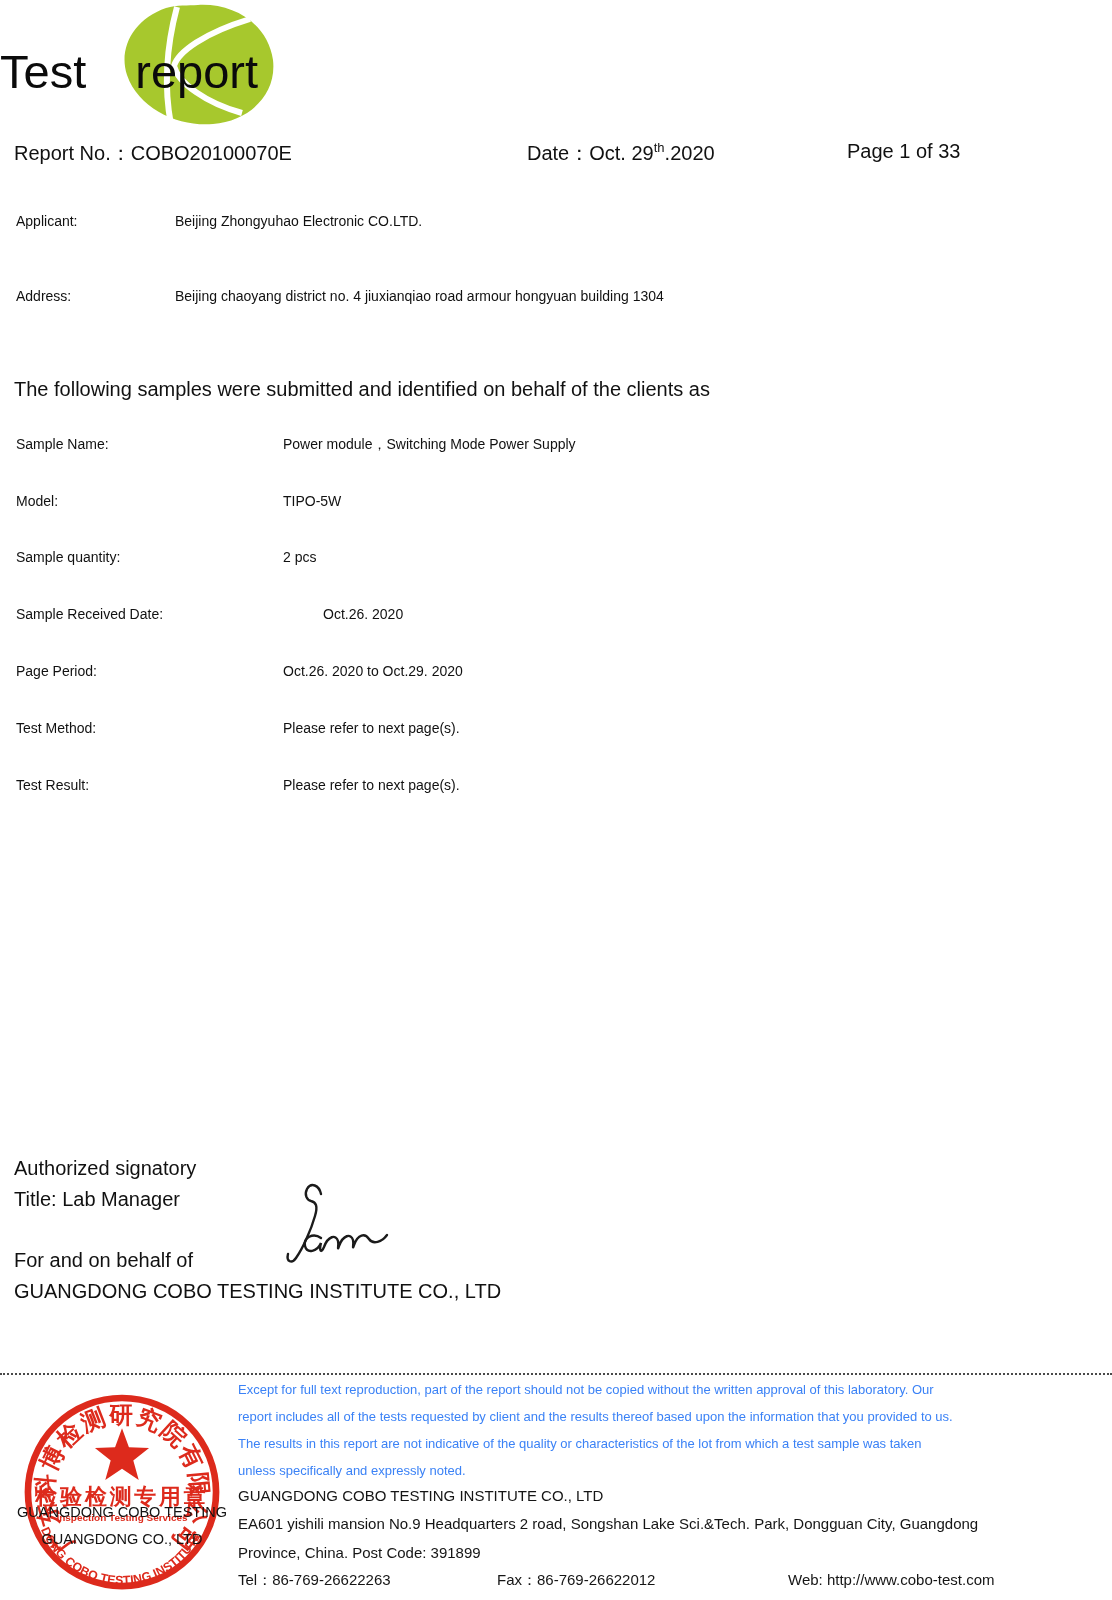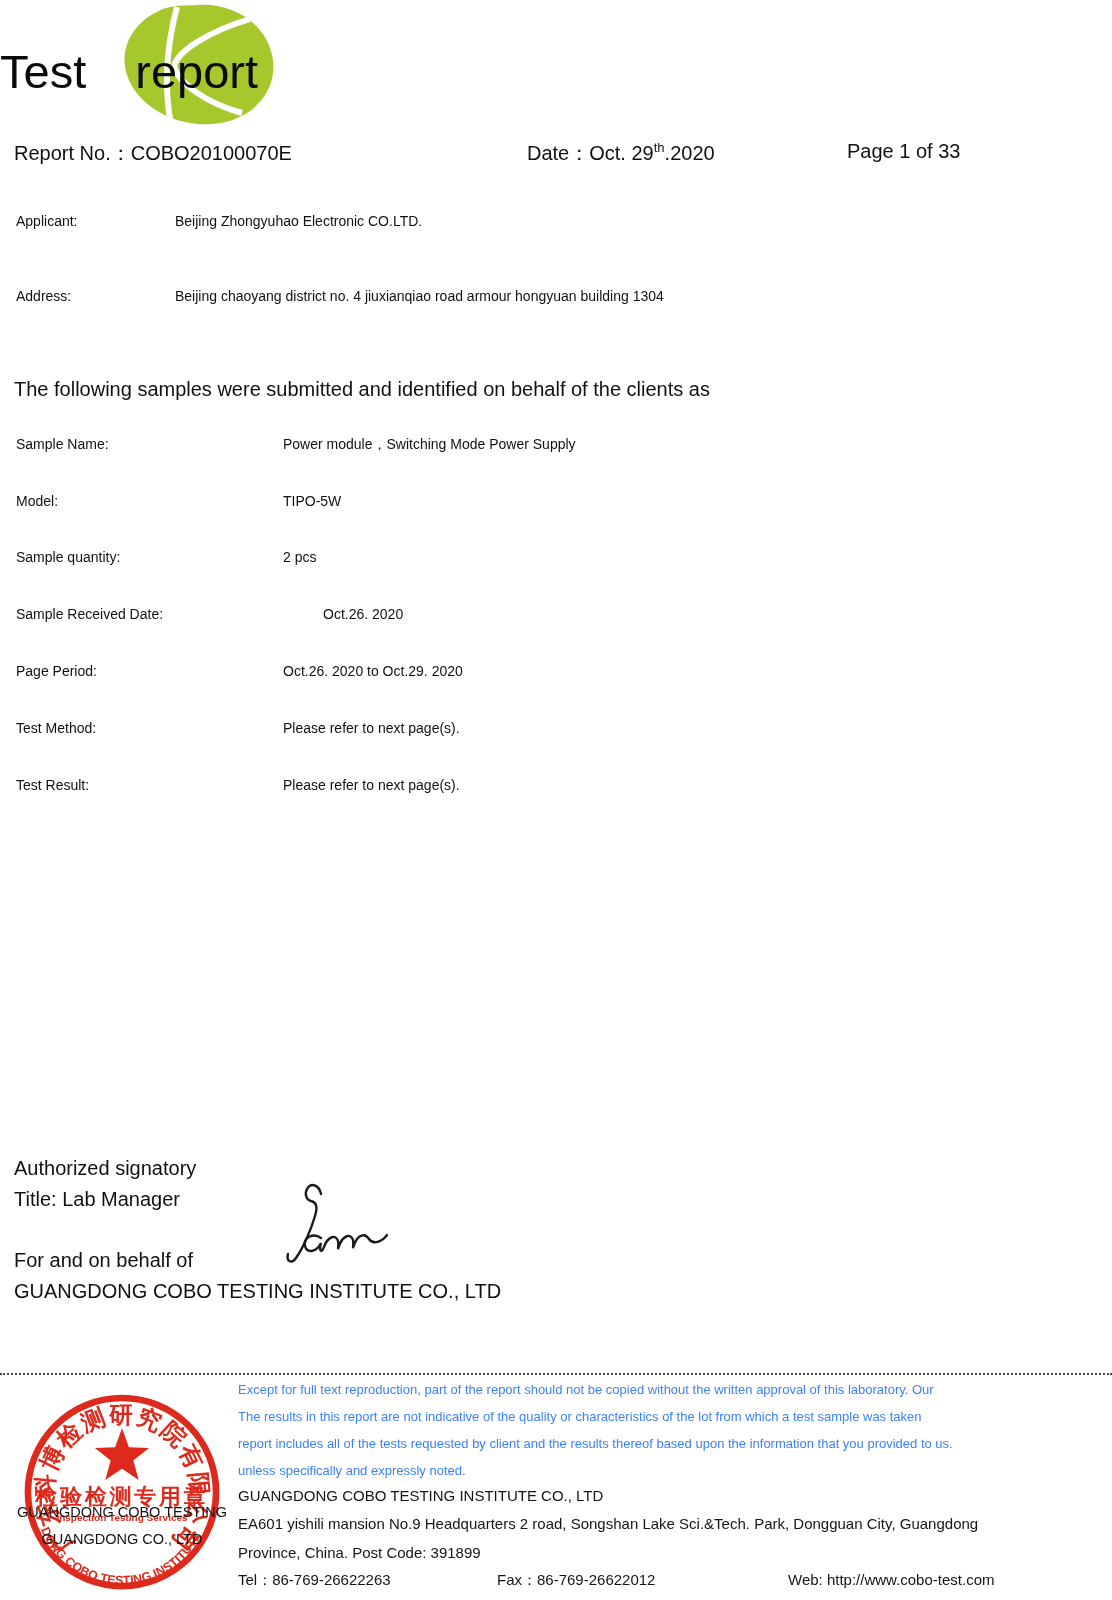--- a/index.html
+++ b/index.html
@@ -115,22 +115,22 @@
     <path d="M 38,58 C 30,52 20,58 22,66 C 24,74 34,72 38,63 C 36,71 38,74 41,67 C 45,56 53,54 55,61 C 56,65 54,72 56,66 C 60,55 68,53 70,60 C 71,64 69,71 71,65 C 75,54 82,53 86,59 C 90,65 99,62 104,55" fill="none" stroke="#1b1b1b" stroke-width="2.4" stroke-linecap="round"></path>
   </svg>
 
   <div class="abs sig-text" style="top:1249px;">For and on behalf of</div>
   <div class="abs sig-text" style="top:1280px;">GUANGDONG COBO TESTING INSTITUTE CO., LTD</div>
 
   <div class="abs dotline"></div>
 
   <div class="abs disclaimer">
     <div>Except for full text reproduction, part of the report should not be copied without the written approval of this laboratory. Our</div>
+    <div>report includes all of the tests requested by client and the results thereof based upon the information that you provided to us.</div>
     <div>The results in this report are not indicative of the quality or characteristics of the lot from which a test sample was taken</div>
-    <div>report includes all of the tests requested by client and the results thereof based upon the information that you provided to us.</div>
     <div>unless specifically and expressly noted.</div>
   </div>
 
   <div class="abs foot-line" style="top:1487px;">GUANGDONG COBO TESTING INSTITUTE CO., LTD</div>
   <div class="abs foot-line" style="top:1515px;">EA601 yishili mansion No.9 Headquarters 2 road, Songshan Lake Sci.&amp;Tech. Park, Dongguan City, Guangdong</div>
   <div class="abs foot-line" style="top:1544px;">Province, China. Post Code: 391899</div>
 
   <div class="abs contact" style="left:238px;">Tel：86-769-26622263</div>
   <div class="abs contact" style="left:497px;">Fax：86-769-26622012</div>
   <div class="abs contact" style="left:788px;">Web: http://www.cobo-test.com</div>

